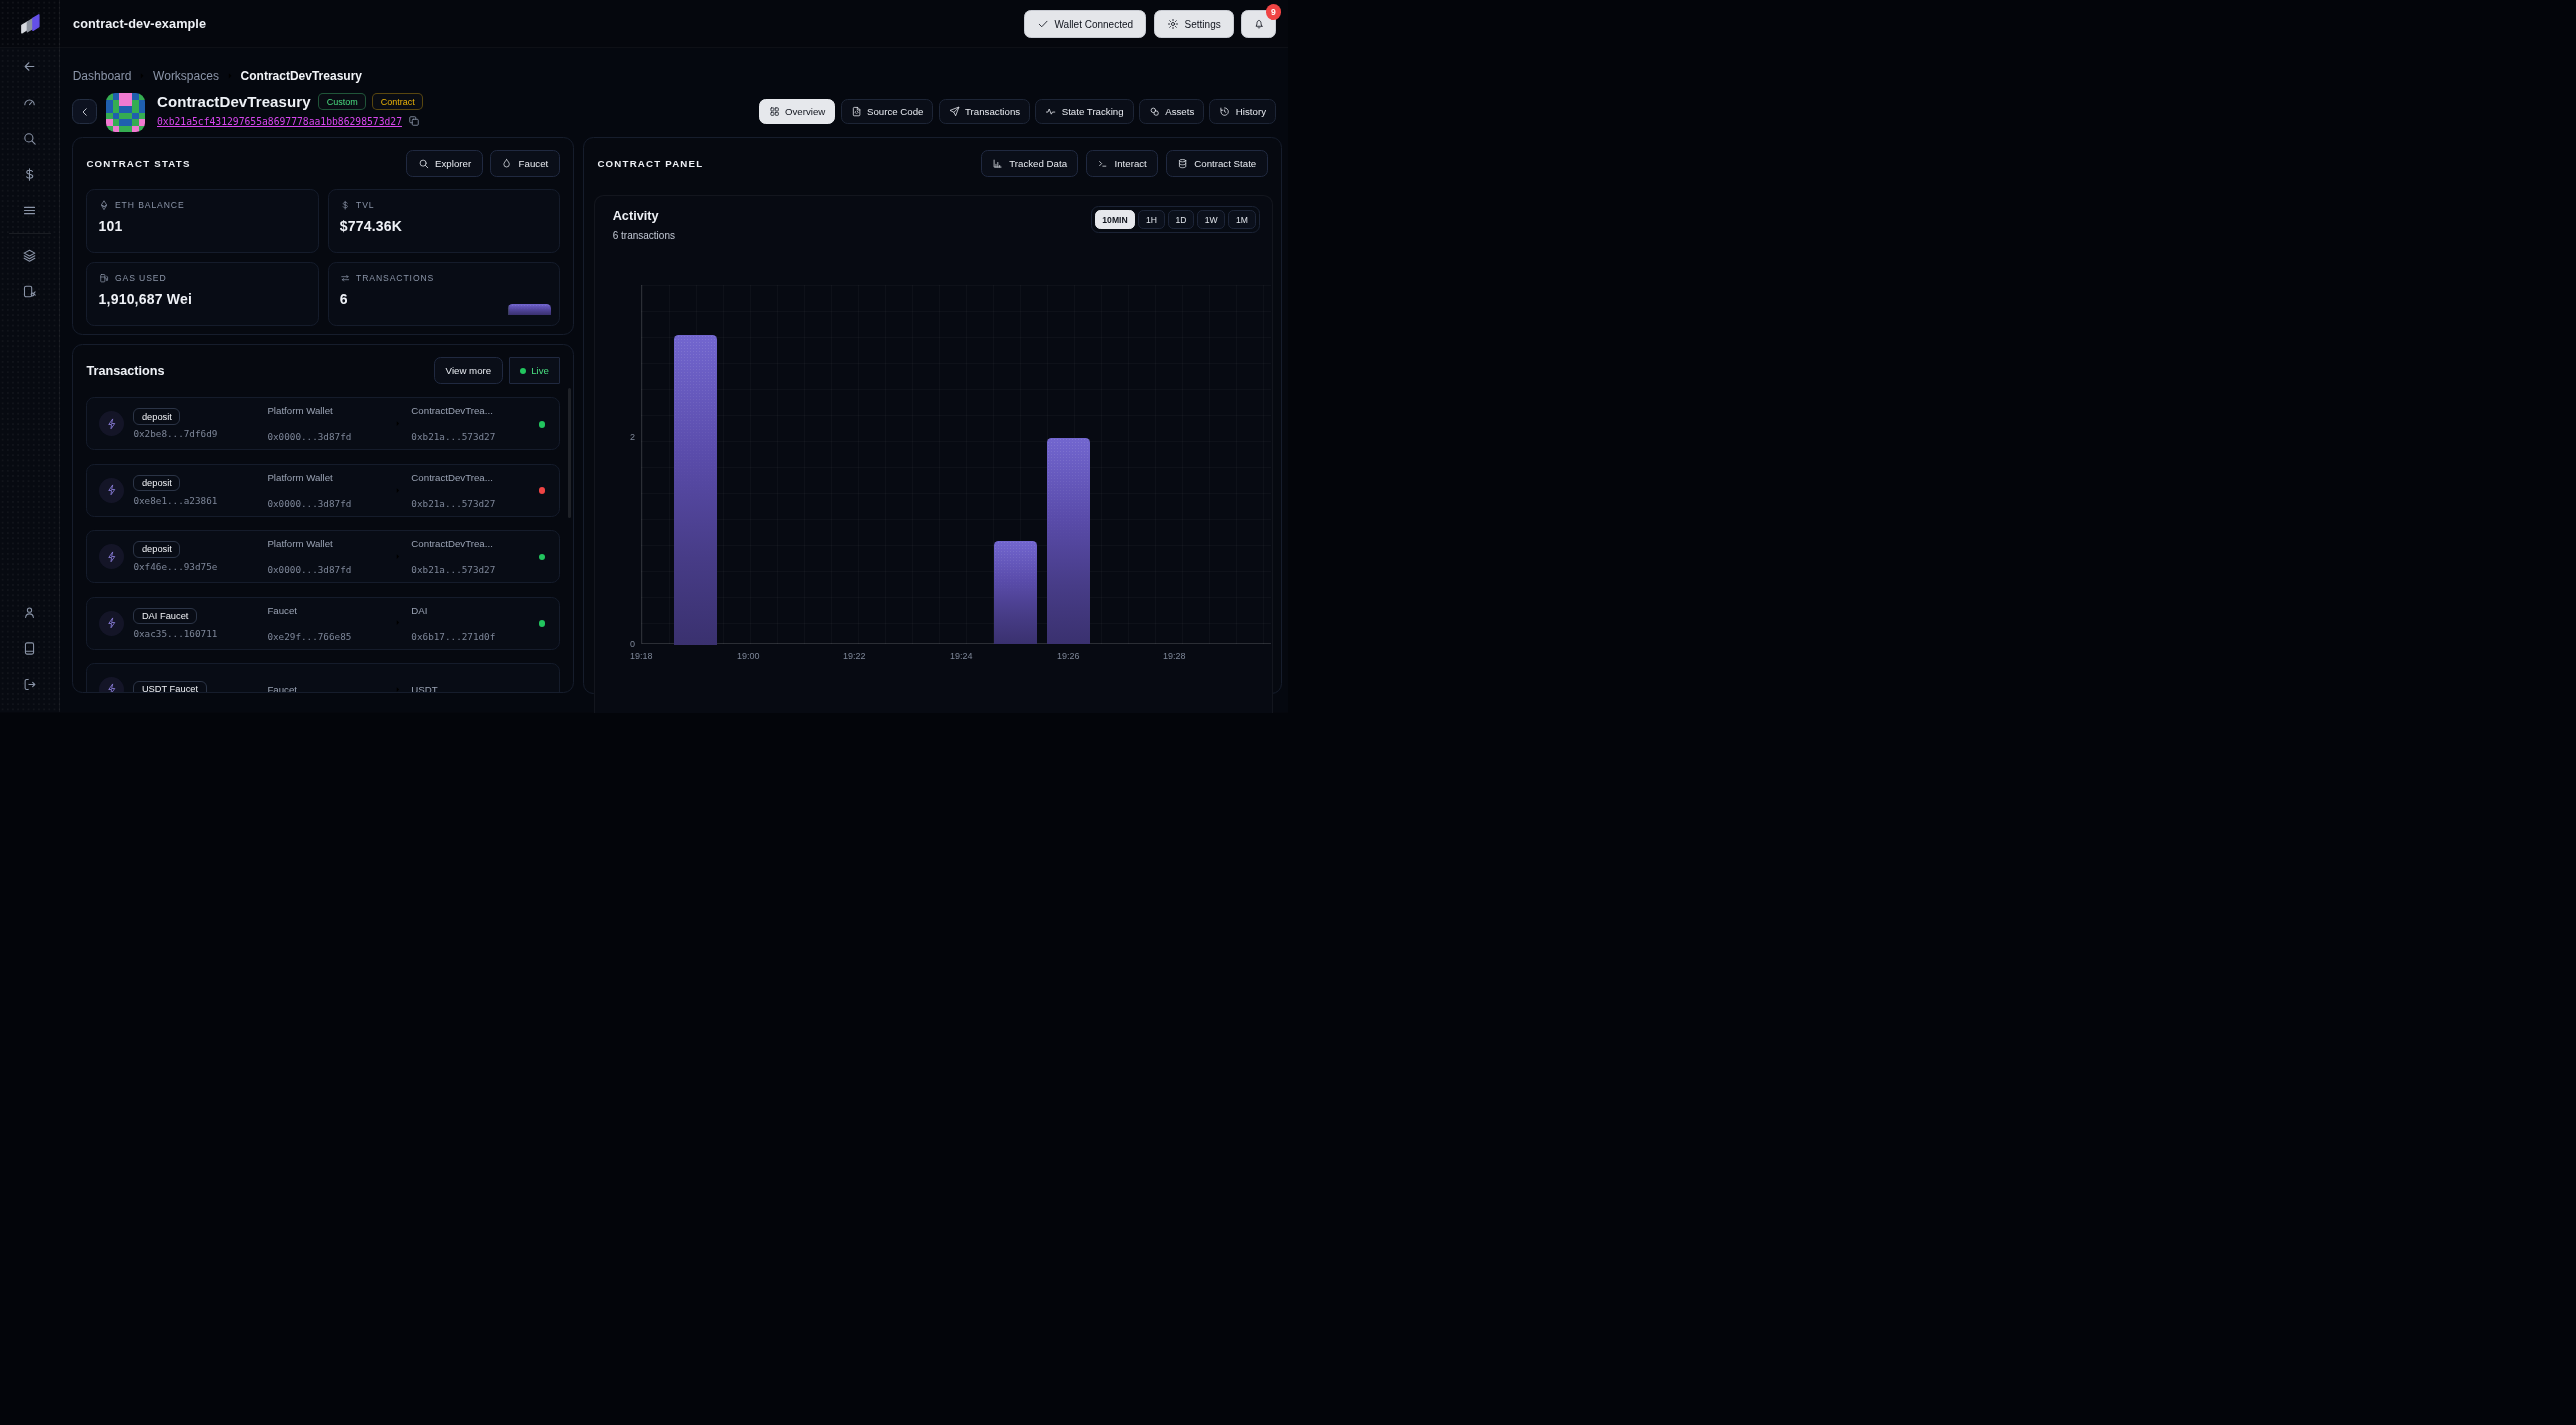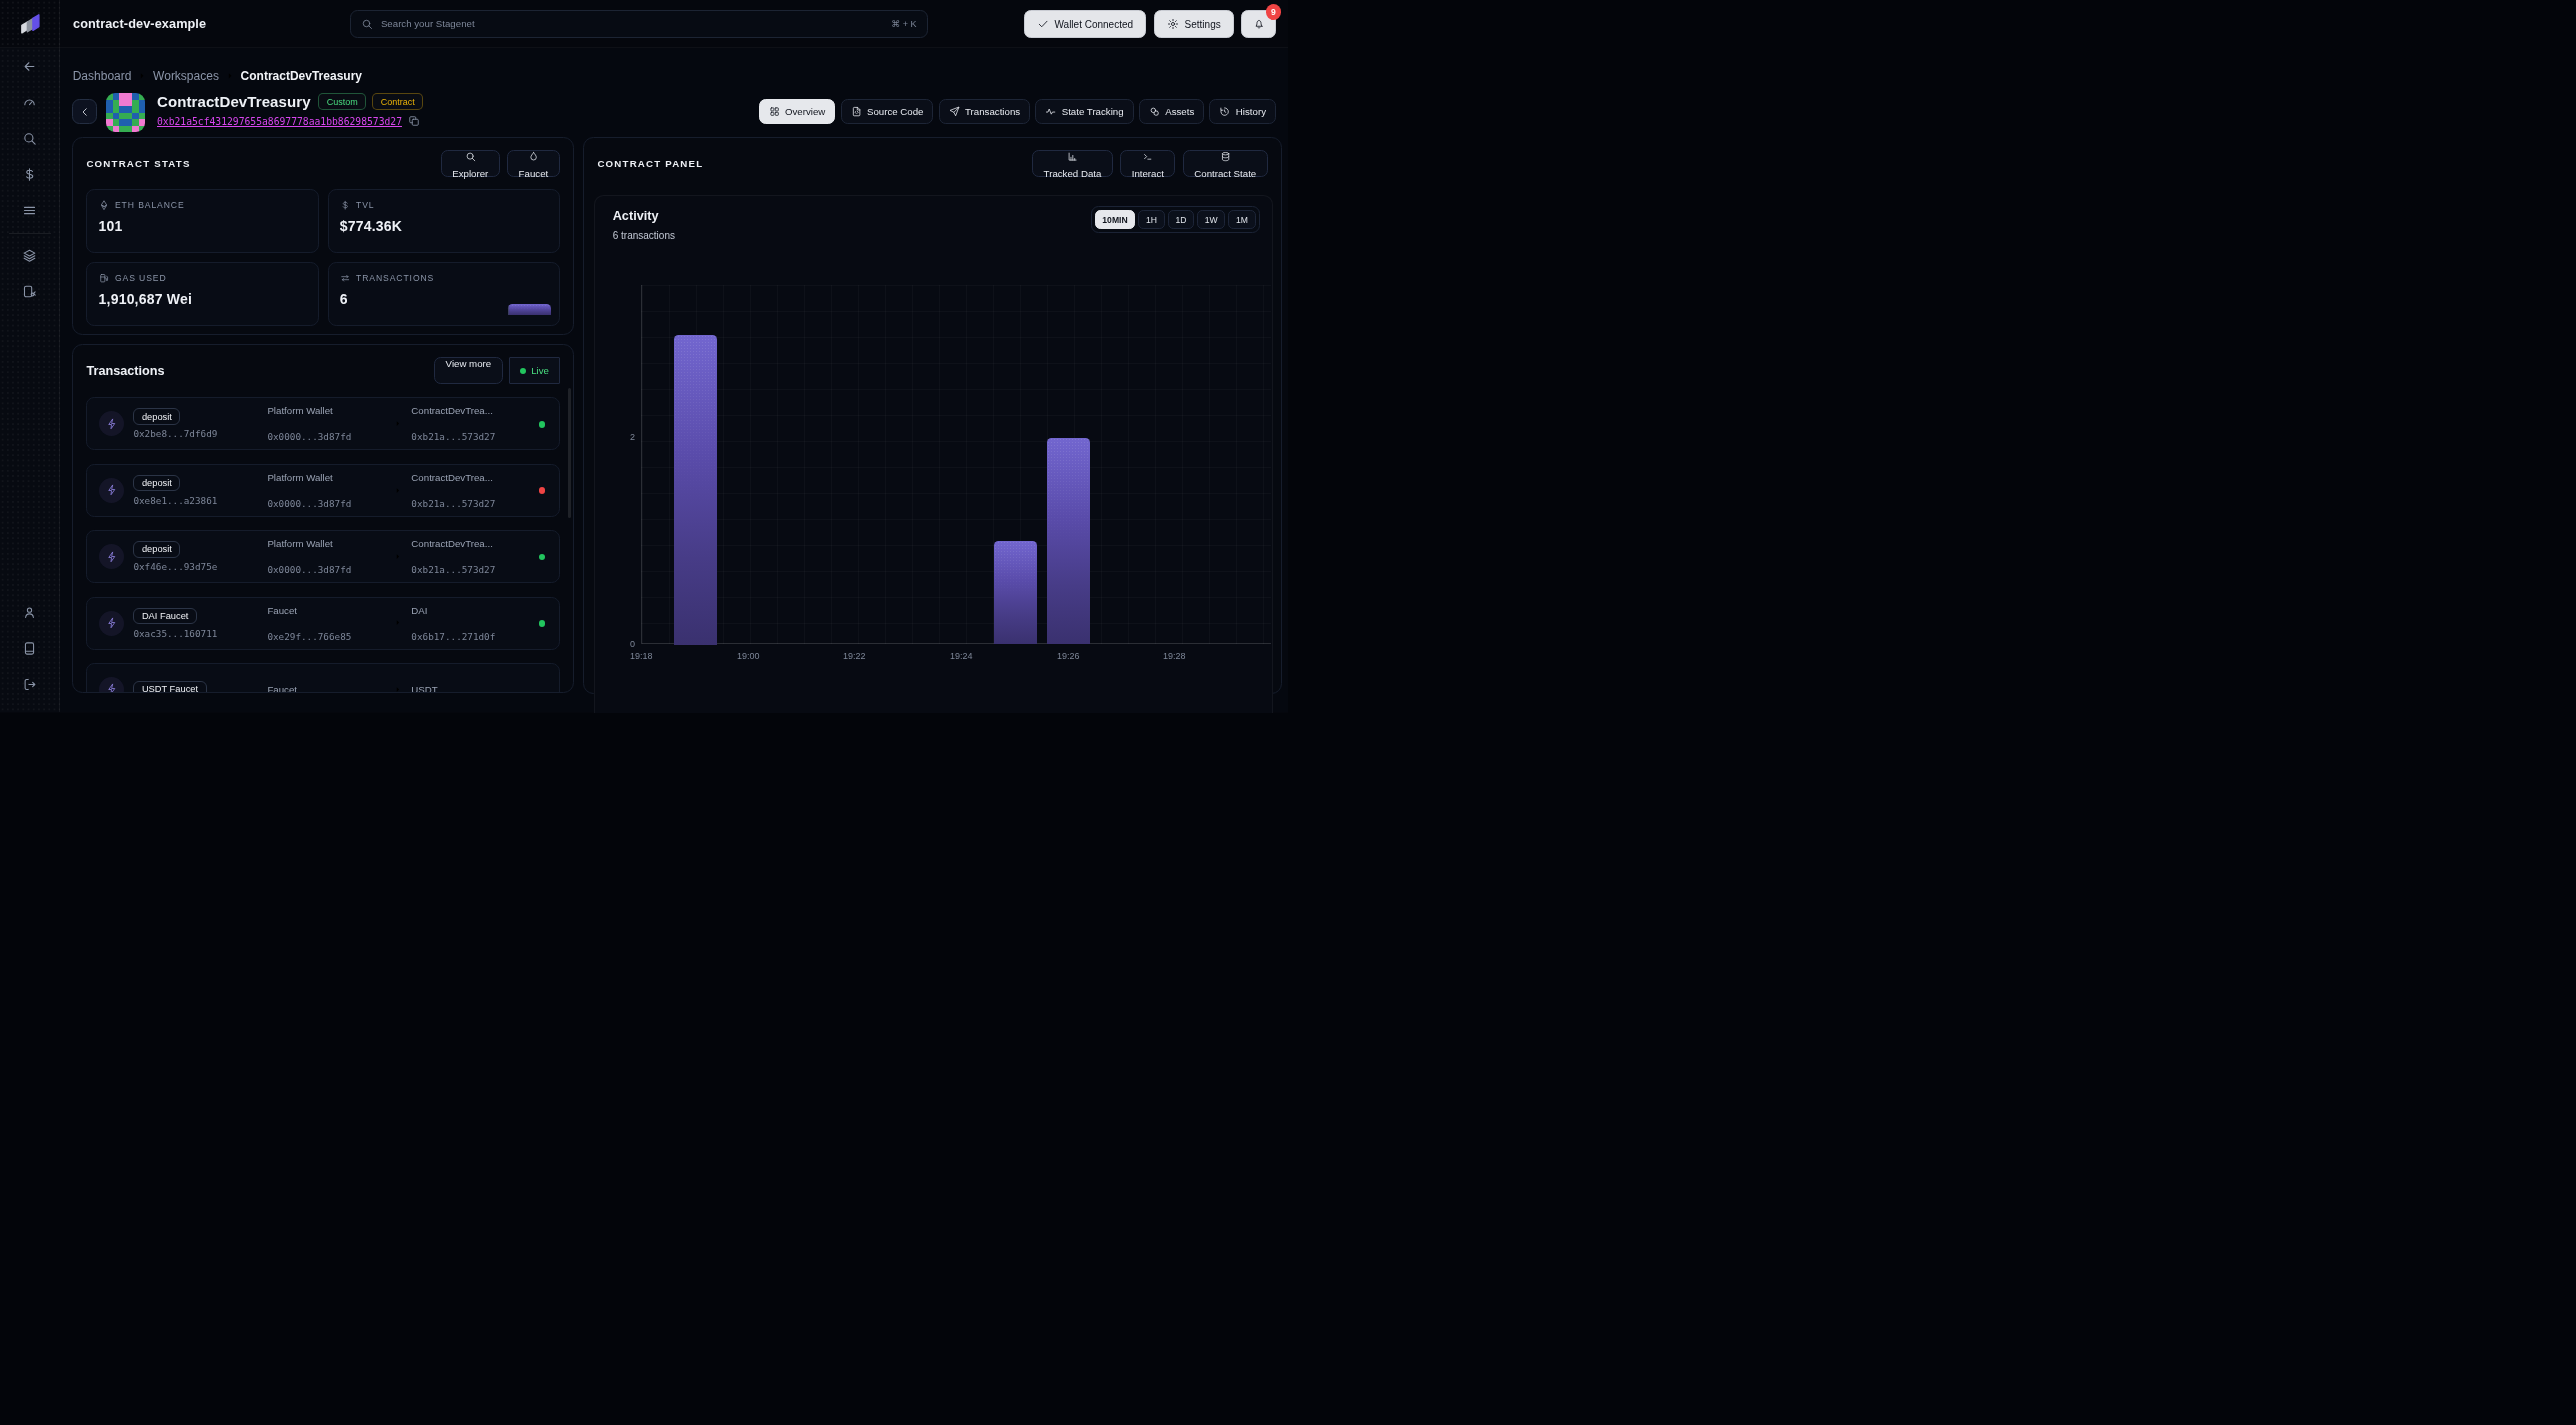--- a/index.html
+++ b/index.html
@@ -57,21 +57,21 @@
 
   
   .panel { position:absolute; background:#060910; border:0.7px solid #161d2c; border-radius:10.4px; }
   .stats-panel { left:12px; top:89px; width:502px; height:198px; padding:12px 13.4px; }
   .tx-panel { left:12px; top:296px; width:502px; height:349px; padding:12px 13.4px 0; overflow:hidden; }
   .contract-panel { left:523px; top:89px; width:699px; height:557px; padding:12px 13.4px; }
 
   .panel-header { display:flex; align-items:center; justify-content:space-between; }
   .panel-heading { font-size:9.7px; font-weight:600; letter-spacing:1.2px; color:#eef1f6; }
   .hdr-buttons { display:flex; gap:7.5px; }
-  .btn-dark { display:flex; align-items:center; gap:6px; height:27px; padding:0 10.4px; background:#0a0e18; border:0.7px solid #202940; border-radius:6.7px; color:#e8ebf1; font-size:9.7px; cursor:pointer; white-space:nowrap;flex-direction:column; }
+  .btn-dark { display:flex; align-items:center; gap:6px; height:27px; padding:0 10.4px; background:#0a0e18; border:0.7px solid #202940; border-radius:6.7px; color:#e8ebf1; font-size:9.7px; cursor:pointer; white-space:nowrap; }
   .btn-dark .ico { color:#dfe3ea; }
 
   
   .stats-grid { display:grid; grid-template-columns:1fr 1fr; gap:9px; margin-top:12px; }
   .stat-card { position:relative; height:64px; background:#080c15; border:0.7px solid #151c2b; border-radius:8.2px; padding:9.7px 11.2px; }
   .stat-label-row { display:flex; align-items:center; gap:6px; color:#8b95a8; }
   .stat-label { font-size:8.6px; letter-spacing:0.9px; font-weight:500; }
   .stat-value { margin-top:8.2px; font-size:14px; font-weight:bold; letter-spacing:0.2px; }
   .stat-extra { position:absolute; right:10.4px; bottom:10.4px; display:flex; align-items:center; gap:5.2px; font-size:9.7px; font-weight:bold; }
   .stat-extra .ok { color:#4ade80; display:flex; align-items:center; gap:3px; }
@@ -131,30 +131,20 @@
 
   <div class="topbar">
     <div class="logo-box">
       <svg width="28" height="28" viewBox="0 0 38 38">
         <path d="M8 21 l8 -5 v10 l-8 5 z" fill="#d7dae0" stroke="#d7dae0" stroke-width="2" stroke-linejoin="round"></path>
         <path d="M15.5 16.5 l8 -5 v13 l-8 5 z" fill="#8d939e" stroke="#8d939e" stroke-width="2" stroke-linejoin="round"></path>
         <path d="M23 11.5 l8 -5 v16 l-8 5 z" fill="#6450e8" stroke="#6450e8" stroke-width="2" stroke-linejoin="round"></path>
       </svg>
     </div>
     <div class="app-title">contract-dev-example</div>
-    <div class="searchbar">
-      <span class="ico" style="color:#7d8698">
-          <svg width="12" height="12" viewBox="0 0 24 24">
-            <circle cx="11" cy="11" r="6.5"></circle>
-            <path d="M15.8 15.8 21 21"></path>
-          </svg>
-        </span>
-      <input type="text" placeholder="Search your Stagenet" style="">
-      <span class="kbd-hint">⌘ + K</span>
-    </div>
     <div class="topbar-right">
       <button class="btn-light">
         <span class="ico">
             <svg width="12" height="12" viewBox="0 0 24 24">
               <path d="m4.5 12.5 5 5L20 6.5"></path>
             </svg>
           </span>
         <span>Wallet Connected</span>
       </button>
       <button class="btn-light">

